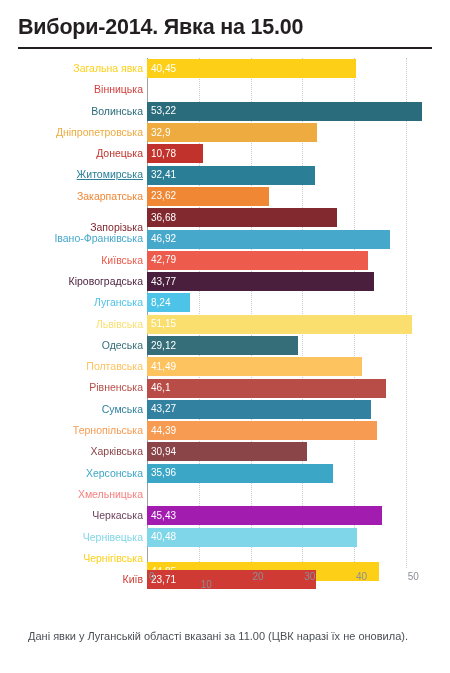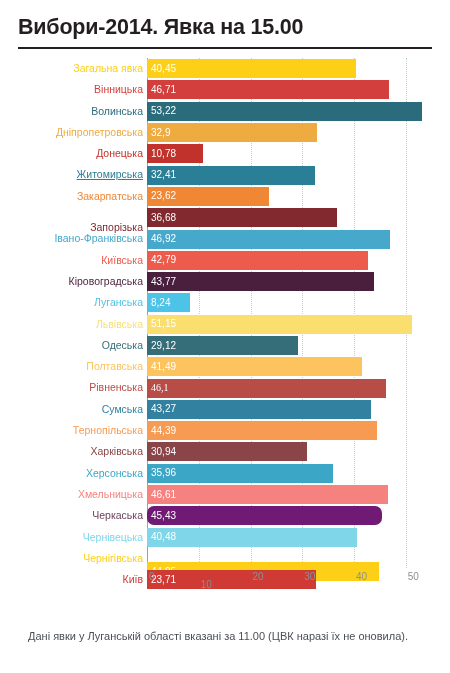--- a/index.html
+++ b/index.html
@@ -136,23 +136,20 @@
       </div>
     <div id="rows">
         <div class="row">
           <div class="row-label" style="color: rgb(253, 208, 23);">Загальна явка</div>
           <div class="bar" style="width: 70.9649%; background: rgb(253, 208, 23);">
             <span class="bar-value">40,45</span>
           </div>
         </div>
         <div class="row">
           <div class="row-label" style="color: rgb(211, 63, 60);">Вінницька</div>
-          <div class="bar" style="width: 81.9474%; background: rgb(211, 63, 60);">
-            <span class="bar-value">46,71</span>
-          </div>
         </div>
         <div class="row">
           <div class="row-label" style="color: rgb(42, 107, 124);">Волинська</div>
           <div class="bar" style="width: 93.3684%; background: rgb(42, 107, 124);">
             <span class="bar-value">53,22</span>
           </div>
         </div>
         <div class="row">
           <div class="row-label" style="color: rgb(238, 171, 63);">Дніпропетровська</div>
           <div class="bar" style="width: 57.7193%; background: rgb(238, 171, 63);">
@@ -220,21 +217,21 @@
           </div>
         </div>
         <div class="row">
           <div class="row-label" style="color: rgb(252, 195, 94);">Полтавська</div>
           <div class="bar" style="width: 72.7895%; background: rgb(252, 195, 94);">
             <span class="bar-value">41,49</span>
           </div>
         </div>
         <div class="row">
           <div class="row-label" style="color: rgb(184, 76, 71);">Рівненська</div>
-          <div class="bar" style="width: 80.8772%; background: rgb(184, 76, 71); font-family: Liberation Serif, serif;">
+          <div class="bar" style="width: 80.8772%; background: rgb(184, 76, 71);">
             <span class="bar-value">46,1</span>
           </div>
         </div>
         <div class="row">
           <div class="row-label" style="color: rgb(50, 129, 160);">Сумська</div>
           <div class="bar" style="width: 75.9123%; background: rgb(50, 129, 160);">
             <span class="bar-value">43,27</span>
           </div>
         </div>
         <div class="row">
@@ -250,27 +247,24 @@
           </div>
         </div>
         <div class="row">
           <div class="row-label" style="color: rgb(59, 166, 198);">Херсонська</div>
           <div class="bar" style="width: 63.0877%; background: rgb(59, 166, 198);">
             <span class="bar-value">35,96</span>
           </div>
         </div>
         <div class="row">
           <div class="row-label" style="color: rgb(246, 130, 127);">Хмельницька</div>
-          <div class="bar" style="width: 81.7719%; background: rgb(246, 130, 127);">
-            <span class="bar-value">46,61</span>
-          </div>
         </div>
         <div class="row">
           <div class="row-label" style="color: rgb(107, 63, 92);">Черкаська</div>
-          <div class="bar" style="width: 79.7018%; background: #701a75; border-radius: 7px;">
+          <div class="bar" style="width: 79.7018%; background: #a21caf;">
             <span class="bar-value">45,43</span>
           </div>
         </div>
         <div class="row">
           <div class="row-label" style="color: rgb(127, 214, 232);">Чернівецька</div>
           <div class="bar" style="width: 71.0175%; background: rgb(127, 214, 232);">
             <span class="bar-value">40,48</span>
           </div>
         </div>
         <div class="row">

